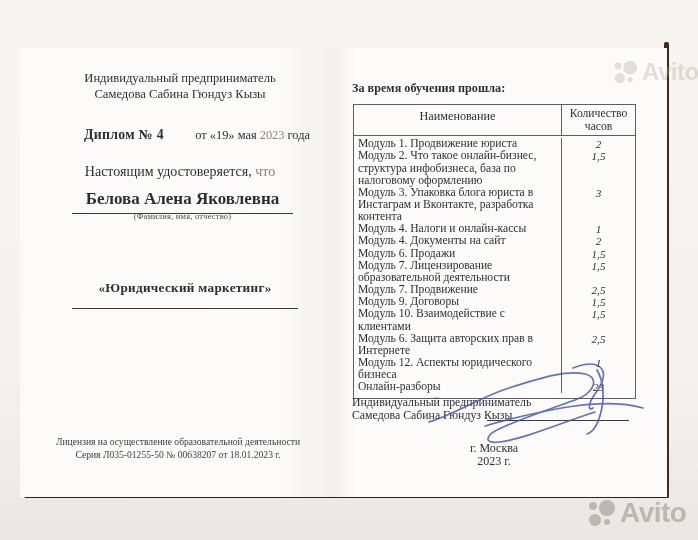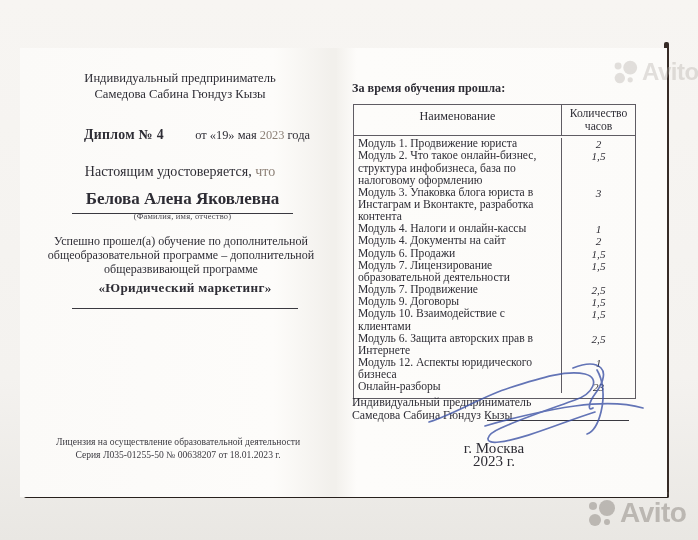--- a/index.html
+++ b/index.html
@@ -46,21 +46,21 @@
   .rp-th1{ flex:1; text-align:center; padding:4px 2px 3px; font-size:12.2px; }
   .rp-th2{ width:74px; border-left:1px solid #5f5c63; text-align:center;
            padding:3px 2px 2px; font-size:11.6px; line-height:12.6px; }
   .rp-row{ display:flex; }
   .rp-row-name{ flex:1; padding:0 3px 0 4px; line-height:12.15px; }
   .rp-row-hours{ width:74px; border-left:1px solid #5f5c63; text-align:center;
                  font-style:italic; font-size:11.2px; line-height:12.15px; }
   .rp-body-pad{ padding-top:2px; padding-bottom:5px; }
   .rp-signer{ left:15px; top:348px; font-size:11.8px; line-height:12.8px; }
   .rp-sigline{ left:150px; top:343px; width:142px; height:30px; border-bottom:1.1px solid #3a3940; }
-  .rp-city{ left:95px; top:394px; width:124px; font-size:15px; line-height:13px; }
+  .rp-city{ left:95px; top:394px; width:124px; font-size:12px; line-height:13px; }
   .rp-sig-svg{ left:88px; top:312px; }
 
   
   .watermark{ position:absolute; display:flex; align-items:center; gap:4px;
     font-family:"Liberation Sans", sans-serif; font-weight:bold; letter-spacing:-.5px; }
   #wm-bottom{ left:586px; top:497px; color:rgba(148,142,136,.55); font-size:28px; }
   #wm-top{ left:612px; top:58px; color:rgba(175,168,162,.35); font-size:24px; }
   .wm-dots{ display:inline-block; }
 </style>
 </head>
@@ -79,25 +79,20 @@
   <div class="abs lp-diploma-row">
     <span class="b lp-diploma-no">Диплом № 4</span>
     <span class="lp-date"><span>от «19» мая </span><span class="faded">2023</span><span> года</span></span>
   </div>
 
   <div class="abs lp-certify ctr"><span>Настоящим удостоверяется, </span><span class="faded">что</span></div>
 
   <div class="abs lp-name ctr b uline">Белова Алена Яковлевна</div>
   <div class="abs lp-name-caption ctr small-caption">(Фамилия, имя, отчество)</div>
 
-  <div class="abs lp-program ctr">
-    <div>Успешно прошел(а) обучение по дополнительной</div>
-    <div>общеобразовательной программе – дополнительной</div>
-    <div>общеразвивающей программе</div>
-  </div>
 
   <div class="abs lp-progname ctr b uline">«Юридический маркетинг»</div>
 
   <div class="abs lp-license ctr">
     <div>Лицензия на осуществление образовательной деятельности</div>
     <div>Серия Л035-01255-50  № 00638207 от 18.01.2023 г.</div>
   </div>
 </div>
 
 <div class="page" id="right-page">

